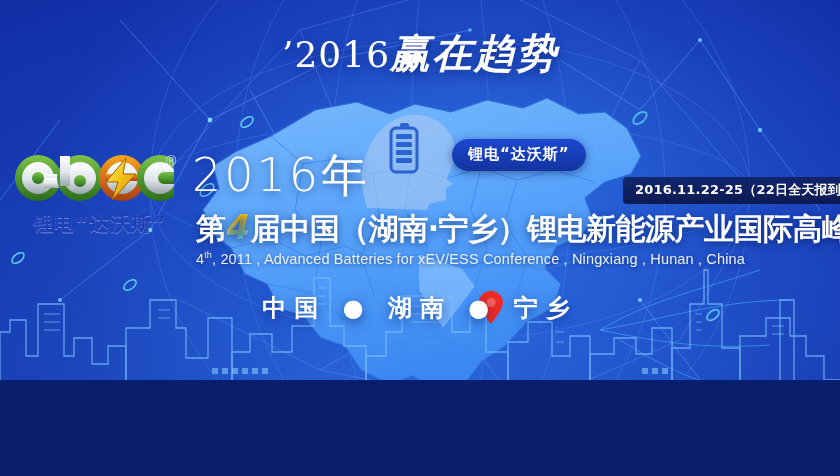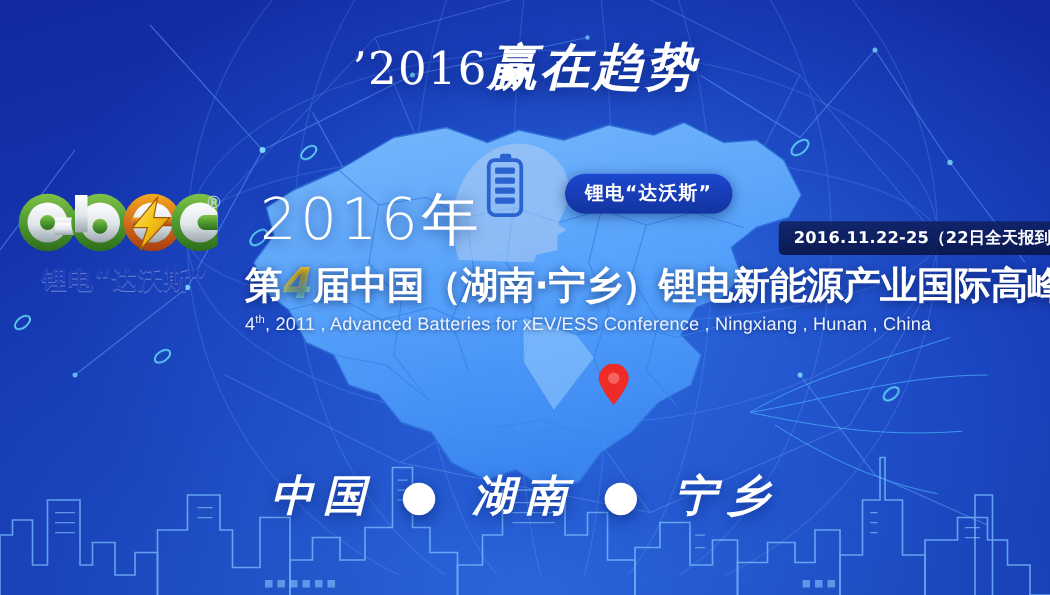--- a/index.html
+++ b/index.html
@@ -1,18 +1,18 @@
 <!DOCTYPE html>
 <html><head>
 <meta charset="utf-8">
 <style>
   html,body{margin:0;padding:0;background:#0a1e6e;}
   *{box-sizing:border-box;}
   #poster{
-    position:relative;width:840px;height:476px;overflow:hidden;
+    position:relative;width:840px;height:380px;overflow:hidden;
     font-family:"Liberation Sans","DejaVu Sans",sans-serif;
     background:
       radial-gradient(ellipse 620px 420px at 58% 46%, rgba(60,140,255,.55) 0%, rgba(40,100,230,.28) 45%, rgba(20,60,190,0) 72%),
       radial-gradient(ellipse 900px 520px at 50% 100%, #2a66d8 0%, #1b45bb 40%, #1434ad 70%, #112aa0 100%),
       linear-gradient(180deg,#1430ab 0%,#1233b4 34%,#1b49c4 68%,#1f57cf 100%);
   }
   .globe-svg{position:absolute;left:120px;top:-60px;width:660px;height:520px;opacity:.5;}
   .mesh-svg{position:absolute;inset:0;width:840px;height:476px;}
   .map-svg{position:absolute;left:175px;top:70px;width:500px;height:330px;}
   .skyline-svg{position:absolute;left:0;bottom:0;width:840px;height:120px;}
@@ -26,21 +26,21 @@
   .reg{position:absolute;left:152px;top:2px;color:#cfe0ff;font-size:14px;line-height:1;}
   .logo-sub{
     margin-top:6px;width:172px;text-align:center;
     font-family:"DejaVu Sans","Liberation Sans",sans-serif;
     font-size:20px;font-weight:bold;color:#1d3fb8;letter-spacing:1px;
     text-shadow:0 1px 0 rgba(255,255,255,.35);
   }
 
   
   .year{
-    position:absolute;left:208px;top:152px;
+    position:absolute;left:192px;top:152px;
     font-size:46px;line-height:1;color:#ffffff;font-weight:300;
     letter-spacing:3px;text-shadow:0 2px 10px rgba(0,20,80,.55);
     font-family:"DejaVu Sans","Liberation Sans",sans-serif;
   }
   .title-cn{
     position:absolute;left:196px;top:207px;
     font-family:"DejaVu Sans","Liberation Sans",sans-serif;
     font-size:30px;font-weight:bold;color:#ffffff;white-space:nowrap;
     letter-spacing:-.5px;text-shadow:0 2px 8px rgba(0,18,70,.6);
   }
@@ -80,21 +80,21 @@
     position:absolute;left:0;right:0;top:26px;text-align:center;
     font-family:"DejaVu Serif","Liberation Serif",serif;
     font-size:40px;font-weight:bold;font-style:italic;color:#ffffff;
     letter-spacing:2px;text-shadow:0 3px 12px rgba(0,20,90,.6);
     white-space:nowrap;
   }
   .top-calli .yr{font-style:normal;font-weight:normal;font-size:36px;letter-spacing:1px;}
   .bottom-calli{
     position:absolute;left:0;right:0;bottom:56px;text-align:center;
     font-family:"DejaVu Serif","Liberation Serif",serif;
-    font-size:34px;font-weight:bold;font-style:italic;color:#ffffff;
+    font-size:24px;font-weight:bold;color:#ffffff;
     letter-spacing:8px;text-shadow:0 3px 12px rgba(0,24,96,.55);
     white-space:nowrap;
   }
 
   .pin{position:absolute;left:478px;top:291px;width:26px;height:34px;}
 </style>
 </head>
 <body>
 
 <div id="poster">

